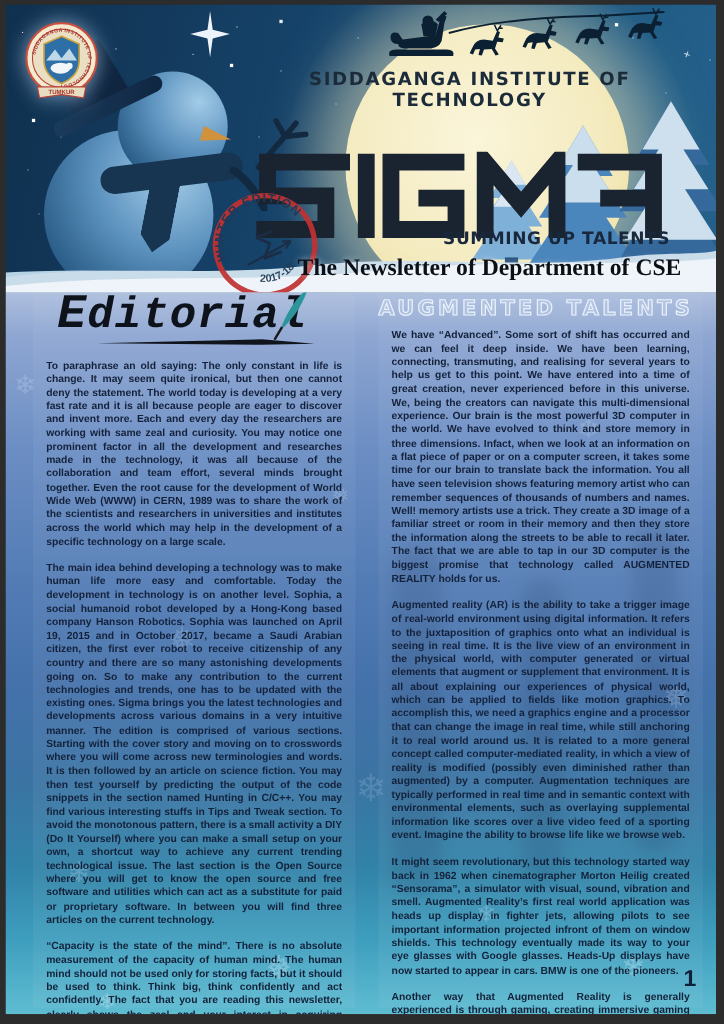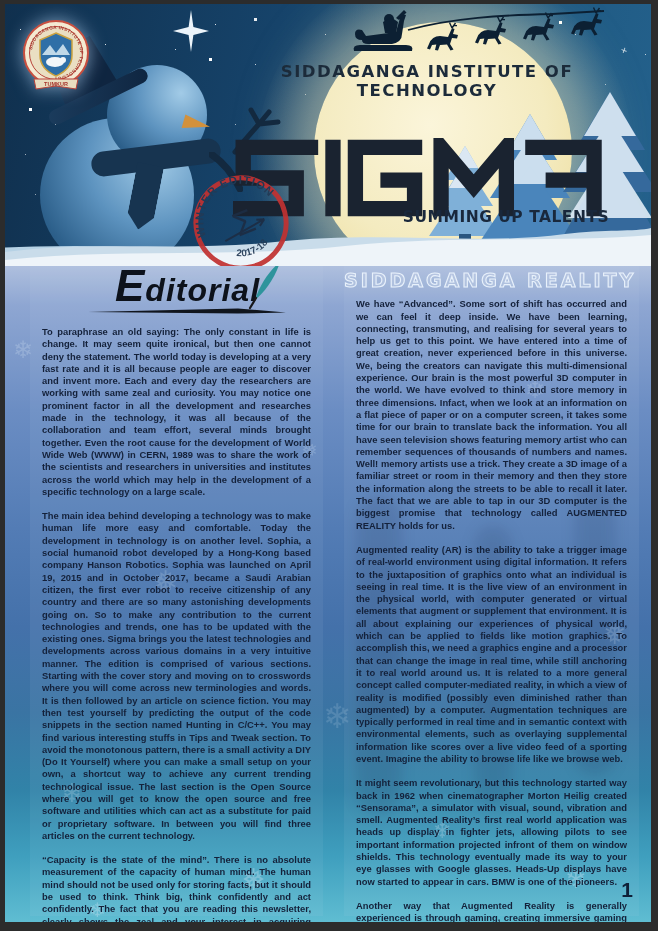--- a/index.html
+++ b/index.html
@@ -54,22 +54,22 @@
   .content{position:absolute;left:0;top:262px;width:646px;height:656px;overflow:hidden;
     background:linear-gradient(180deg,#aebfde 0%,#8ea6d2 6%,#6b8dc3 22%,#537cb5 40%,#4471aa 55%,#3a74a3 68%,#3183a8 80%,#3f9fbe 90%,#5fbdd2 100%);}
   .flake{position:absolute;color:#e3f0fb;pointer-events:none;}
   .icicle{position:absolute;background:rgba(16,38,68,.14);border-radius:24px;filter:blur(7px);}
   .col{position:absolute;top:0;text-align:justify;font-weight:bold;font-size:9.4px;line-height:12.3px;
     color:#14213a;background:rgba(210,228,246,.07);}
   .col p{margin:12px;}
   .left-col{left:25px;width:293px;height:650px;}
   .right-col{left:339px;width:295px;height:650px;}
   .ed-head{position:relative;height:48px;}
-  .ed-title{display:block;text-align:center;padding-left:22px;font-family:Liberation Sans, sans-serif;
-    font-style:italic;font-weight:bold;font-size:32px;line-height:40px;color:#0d121b;letter-spacing:1px;}
+  .ed-title{display:block;padding-left:22px;font-family:Liberation Mono, monospace;
+    font-style:italic;font-weight:bold;font-size:40px;line-height:40px;color:#0d121b;letter-spacing:1px;}
   .ed-title::first-letter{font-size:44px;}
   .quill{position:absolute;left:218px;top:-6px;}
   .ed-underline{position:absolute;left:58px;top:42px;}
   .signature{text-align:right;padding-right:4px;margin-top:18px;font-family:"DejaVu Sans Mono",monospace;
     font-weight:bold;font-size:12px;letter-spacing:1px;color:#121e38;}
   .ar-title{margin:8px 0 9px 0;font-family:"DejaVu Sans",sans-serif;font-weight:bold;font-size:19px;
     letter-spacing:3px;white-space:nowrap;color:rgba(255,255,255,.14);
     -webkit-text-stroke:1.1px #e8f1fb;text-align:left;}
   .page-num{position:absolute;right:18px;top:612px;font-weight:bold;font-size:21px;color:#0f2038;}
 </style>
@@ -209,20 +209,21 @@
       <text font-size="11.5" font-weight="bold" fill="#233a55" letter-spacing="1">
         <textPath href="#stTop" startOffset="4%">WINTER EDITION</textPath>
       </text>
       <text font-size="10" font-weight="bold" fill="#233a55">
         <textPath href="#stBot" startOffset="32%">2017-18</textPath>
       </text>
       <text x="44" y="63" font-size="34" fill="#1d2d44" transform="rotate(-8 46 62)">Σ</text>
       <path d="M30,64 L74,52 M74,52 L66,50.5 M74,52 L68,57.5" stroke="#1d2d44" stroke-width="2" fill="none"></path>
     </svg>
 
+    <div class="subtitle">The Newsletter of Department of CSE</div>
   </div>
 
   <div class="content">
     <div class="icicle" style="left:352px;top:230px;width:44px;height:320px;"></div>
     <div class="icicle" style="left:470px;top:260px;width:36px;height:280px;"></div>
     <div class="icicle" style="left:570px;top:210px;width:40px;height:300px;"></div>
 
     <div class="flake" style="left:8px;top:70px;font-size:24px;opacity:.22;">❄</div>
     <div class="flake" style="left:148px;top:298px;font-size:30px;opacity:.18;">❅</div>
     <div class="flake" style="left:56px;top:512px;font-size:26px;opacity:.22;">❄</div>
@@ -246,21 +247,21 @@
           <path d="M0,4 L150,0.5 L198,4.5 L150,5.5 Z" fill="#10151d"></path>
         </svg>
       </div>
       <p>To paraphrase an old saying: The only constant in life is change. It may seem quite ironical, but then one cannot deny the statement. The world today is developing at a very fast rate and it is all because people are eager to discover and invent more. Each and every day the researchers are working with same zeal and curiosity. You may notice one prominent factor in all the development and researches made in the technology, it was all because of the collaboration and team effort, several minds brought together. Even the root cause for the development of World Wide Web (WWW) in CERN, 1989 was to share the work of the scientists and researchers in universities and institutes across the world which may help in the development of a specific technology on a large scale.</p>
       <p>The main idea behind developing a technology was to make human life more easy and comfortable. Today the development in technology is on another level. Sophia, a social humanoid robot developed by a Hong-Kong based company Hanson Robotics. Sophia was launched on April 19, 2015 and in October 2017, became a Saudi Arabian citizen, the first ever robot to receive citizenship of any country and there are so many astonishing developments going on. So to make any contribution to the current technologies and trends, one has to be updated with the existing ones. Sigma brings you the latest technologies and developments across various domains in a very intuitive manner. The edition is comprised of various sections. Starting with the cover story and moving on to crosswords where you will come across new terminologies and words. It is then followed by an article on science fiction. You may then test yourself by predicting the output of the code snippets in the section named Hunting in C/C++. You may find various interesting stuffs in Tips and Tweak section. To avoid the monotonous pattern, there is a small activity a DIY (Do It Yourself) where you can make a small setup on your own, a shortcut way to achieve any current trending technological issue. The last section is the Open Source where you will get to know the open source and free software and utilities which can act as a substitute for paid or proprietary software. In between you will find three articles on the current technology.</p>
       <p>“Capacity is the state of the mind”. There is no absolute measurement of the capacity of human mind. The human mind should not be used only for storing facts, but it should be used to think. Think big, think confidently and act confidently. The fact that you are reading this newsletter, clearly shows the zeal and your interest in acquiring knowledge and do better. Somewhere somehow you don’t even know this will help you in your future and then you will appreciate your habit of reading. Remember, only “Action Cures Fear”. So take actions for what you plan.</p>
       <div class="signature">-Aayush Sinha</div>
     </div>
 
     <div class="col right-col">
-      <div class="ar-title">SIDDAGANGA REALITY</div>
+      <div class="ar-title">AUGMENTED TALENTS</div>
       <p>We have “Advanced”. Some sort of shift has occurred and we can feel it deep inside. We have been learning, connecting, transmuting, and realising for several years to help us get to this point. We have entered into a time of great creation, never experienced before in this universe. We, being the creators can navigate this multi-dimensional experience. Our brain is the most powerful 3D computer in the world. We have evolved to think and store memory in three dimensions. Infact, when we look at an information on a flat piece of paper or on a computer screen, it takes some time for our brain to translate back the information. You all have seen television shows featuring memory artist who can remember sequences of thousands of numbers and names. Well! memory artists use a trick. They create a 3D image of a familiar street or room in their memory and then they store the information along the streets to be able to recall it later. The fact that we are able to tap in our 3D computer is the biggest promise that technology called AUGMENTED REALITY holds for us.</p>
       <p>Augmented reality (AR) is the ability to take a trigger image of real-world environment using digital information. It refers to the juxtaposition of graphics onto what an individual is seeing in real time. It is the live view of an environment in the physical world, with computer generated or virtual elements that augment or supplement that environment. It is all about explaining our experiences of physical world, which can be applied to fields like motion graphics. To accomplish this, we need a graphics engine and a processor that can change the image in real time, while still anchoring it to real world around us. It is related to a more general concept called computer-mediated reality, in which a view of reality is modified (possibly even diminished rather than augmented) by a computer. Augmentation techniques are typically performed in real time and in semantic context with environmental elements, such as overlaying supplemental information like scores over a live video feed of a sporting event. Imagine the ability to browse life like we browse web.</p>
       <p>It might seem revolutionary, but this technology started way back in 1962 when cinematographer Morton Heilig created “Sensorama”, a simulator with visual, sound, vibration and smell. Augmented Reality’s first real world application was heads up display in fighter jets, allowing pilots to see important information projected infront of them on window shields. This technology eventually made its way to your eye glasses with Google glasses. Heads-Up displays have now started to appear in cars. BMW is one of the pioneers.</p>
       <p>Another way that Augmented Reality is generally experienced is through gaming, creating immersive gaming experiences that utilize our actual surroundings. Imagine shooting games with zombies walking in our own bedroom! The biggest use of Augmented</p>
     </div>
 
     <div class="page-num">1</div>
   </div>
 </div>
 

